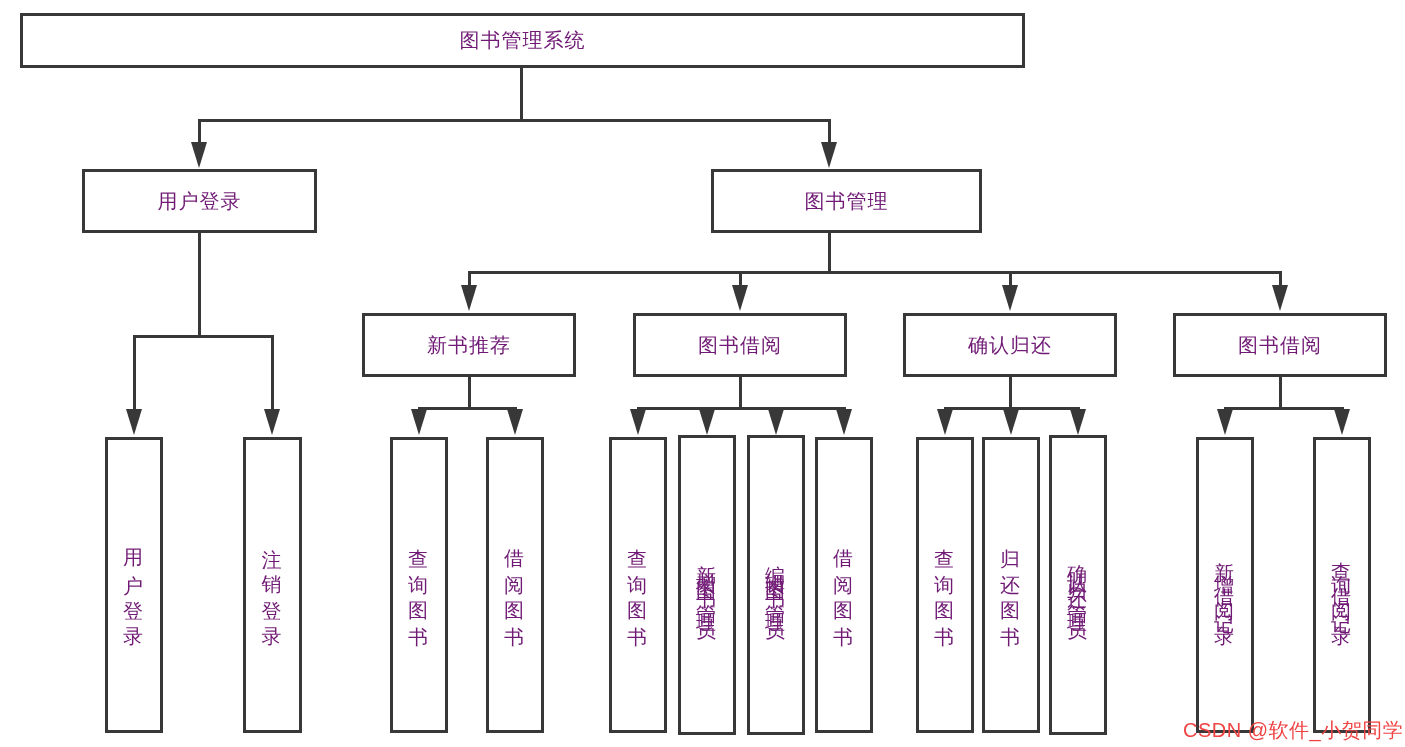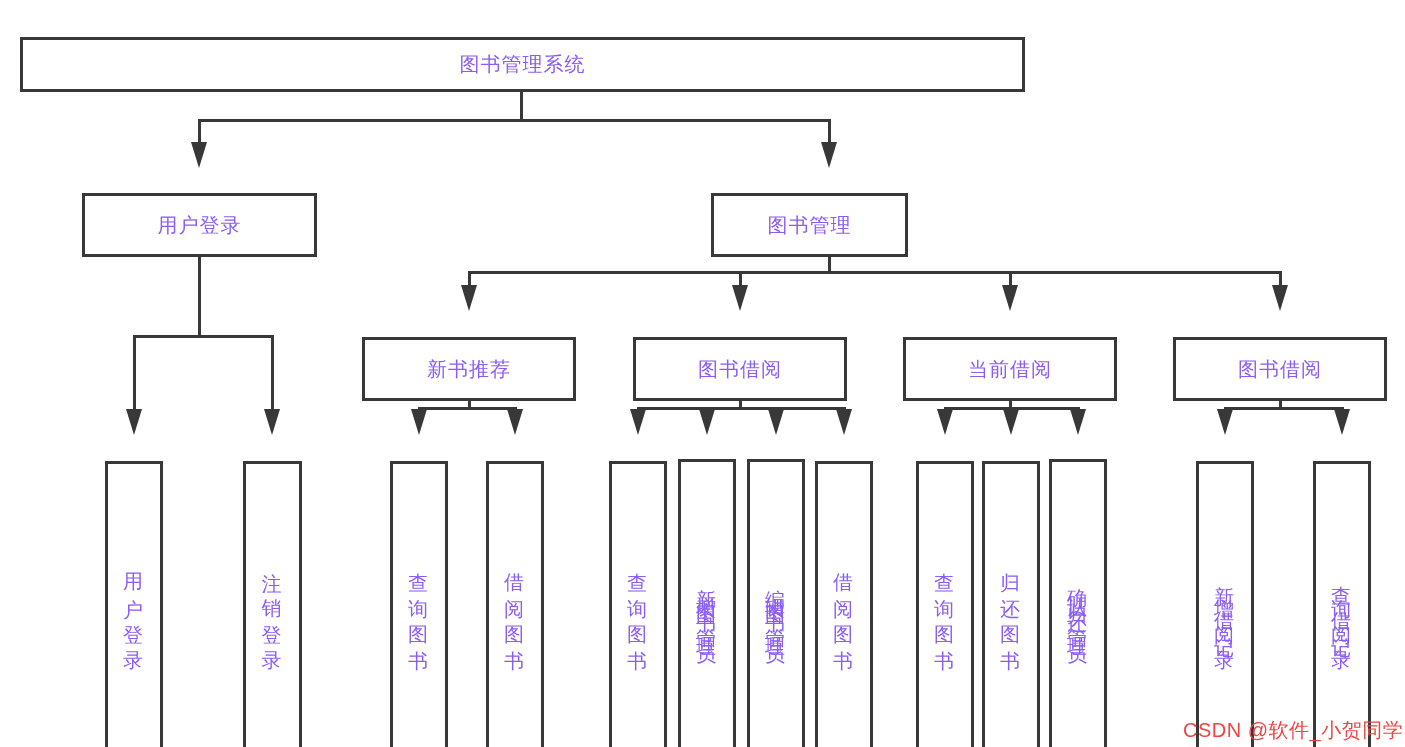--- a/index.html
+++ b/index.html
@@ -12,25 +12,24 @@
     overflow: hidden;
   }
   .box {
     position: absolute;
     box-sizing: border-box;
     border: 3px solid #383838;
     background: #ffffff;
     display: flex;
     align-items: center;
     justify-content: center;
-    color: #8b5cf6;
+    color: #701a75;
     font-size: 20px;
     letter-spacing: 1px;
     z-index: 2;
-    margin-top: 24px;
   }
   .box.v span {
     writing-mode: vertical-rl;
     text-orientation: mixed;
     white-space: nowrap;
     letter-spacing: 8px;
   }
   .box.v.vt4 span { letter-spacing: 26px; }
   .box.v.vt6 span { letter-spacing: 13px; }
   .box.v.vt9 span { letter-spacing: 8px; }
@@ -113,32 +112,32 @@
   <div class="arrow" style="left:1217px; top:409px;"></div>
   <div class="arrow" style="left:1334px; top:409px;"></div>
 
   <div class="box" style="left:20px; top:13px; width:1005px; height:55px;">
     <span>图书管理系统</span>
   </div>
 
   <div class="box" style="left:82px; top:169px; width:235px; height:64px;">
     <span>用户登录</span>
   </div>
-  <div class="box" style="left:711px; top:169px; width:197px; height:64px;">
+  <div class="box" style="left:711px; top:169px; width:271px; height:64px;">
     <span>图书管理</span>
   </div>
 
   <div class="box" style="left:633px; top:313px; width:214px; height:64px;">
     <span>图书借阅</span>
   </div>
   <div class="box" style="left:362px; top:313px; width:214px; height:64px;">
     <span>新书推荐</span>
   </div>
   <div class="box" style="left:903px; top:313px; width:214px; height:64px;">
-    <span>当前借阅</span>
+    <span>确认归还</span>
   </div>
   <div class="box" style="left:1173px; top:313px; width:214px; height:64px;">
     <span>图书借阅</span>
   </div>
 
   <div class="box v vt4" style="left:105px; top:437px; width:58px; height:296px;">
     <span>用户登录</span>
   </div>
   <div class="box v vt4" style="left:243px; top:437px; width:59px; height:296px;">
     <span>注销登录</span>

